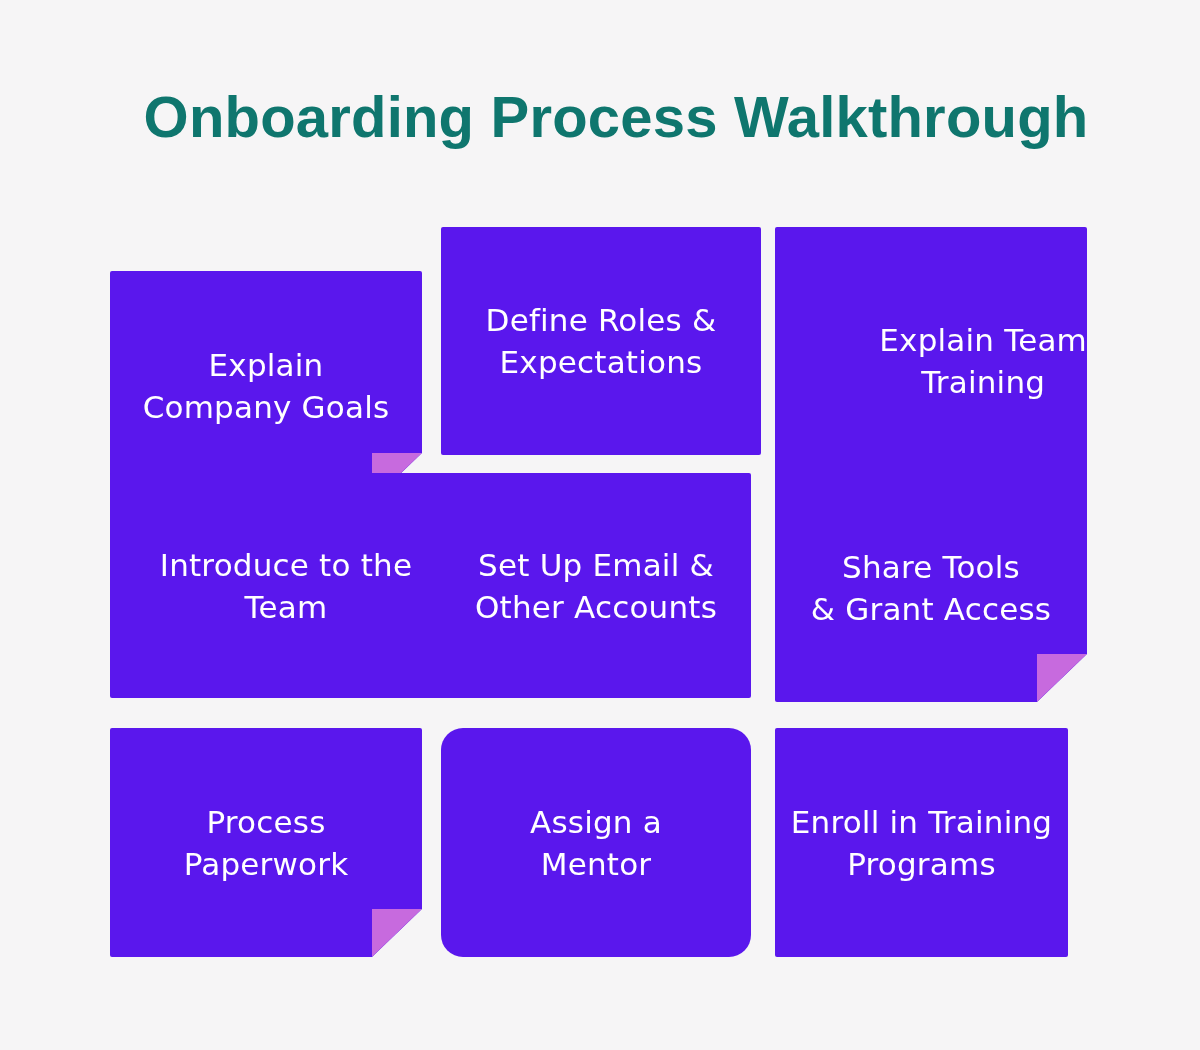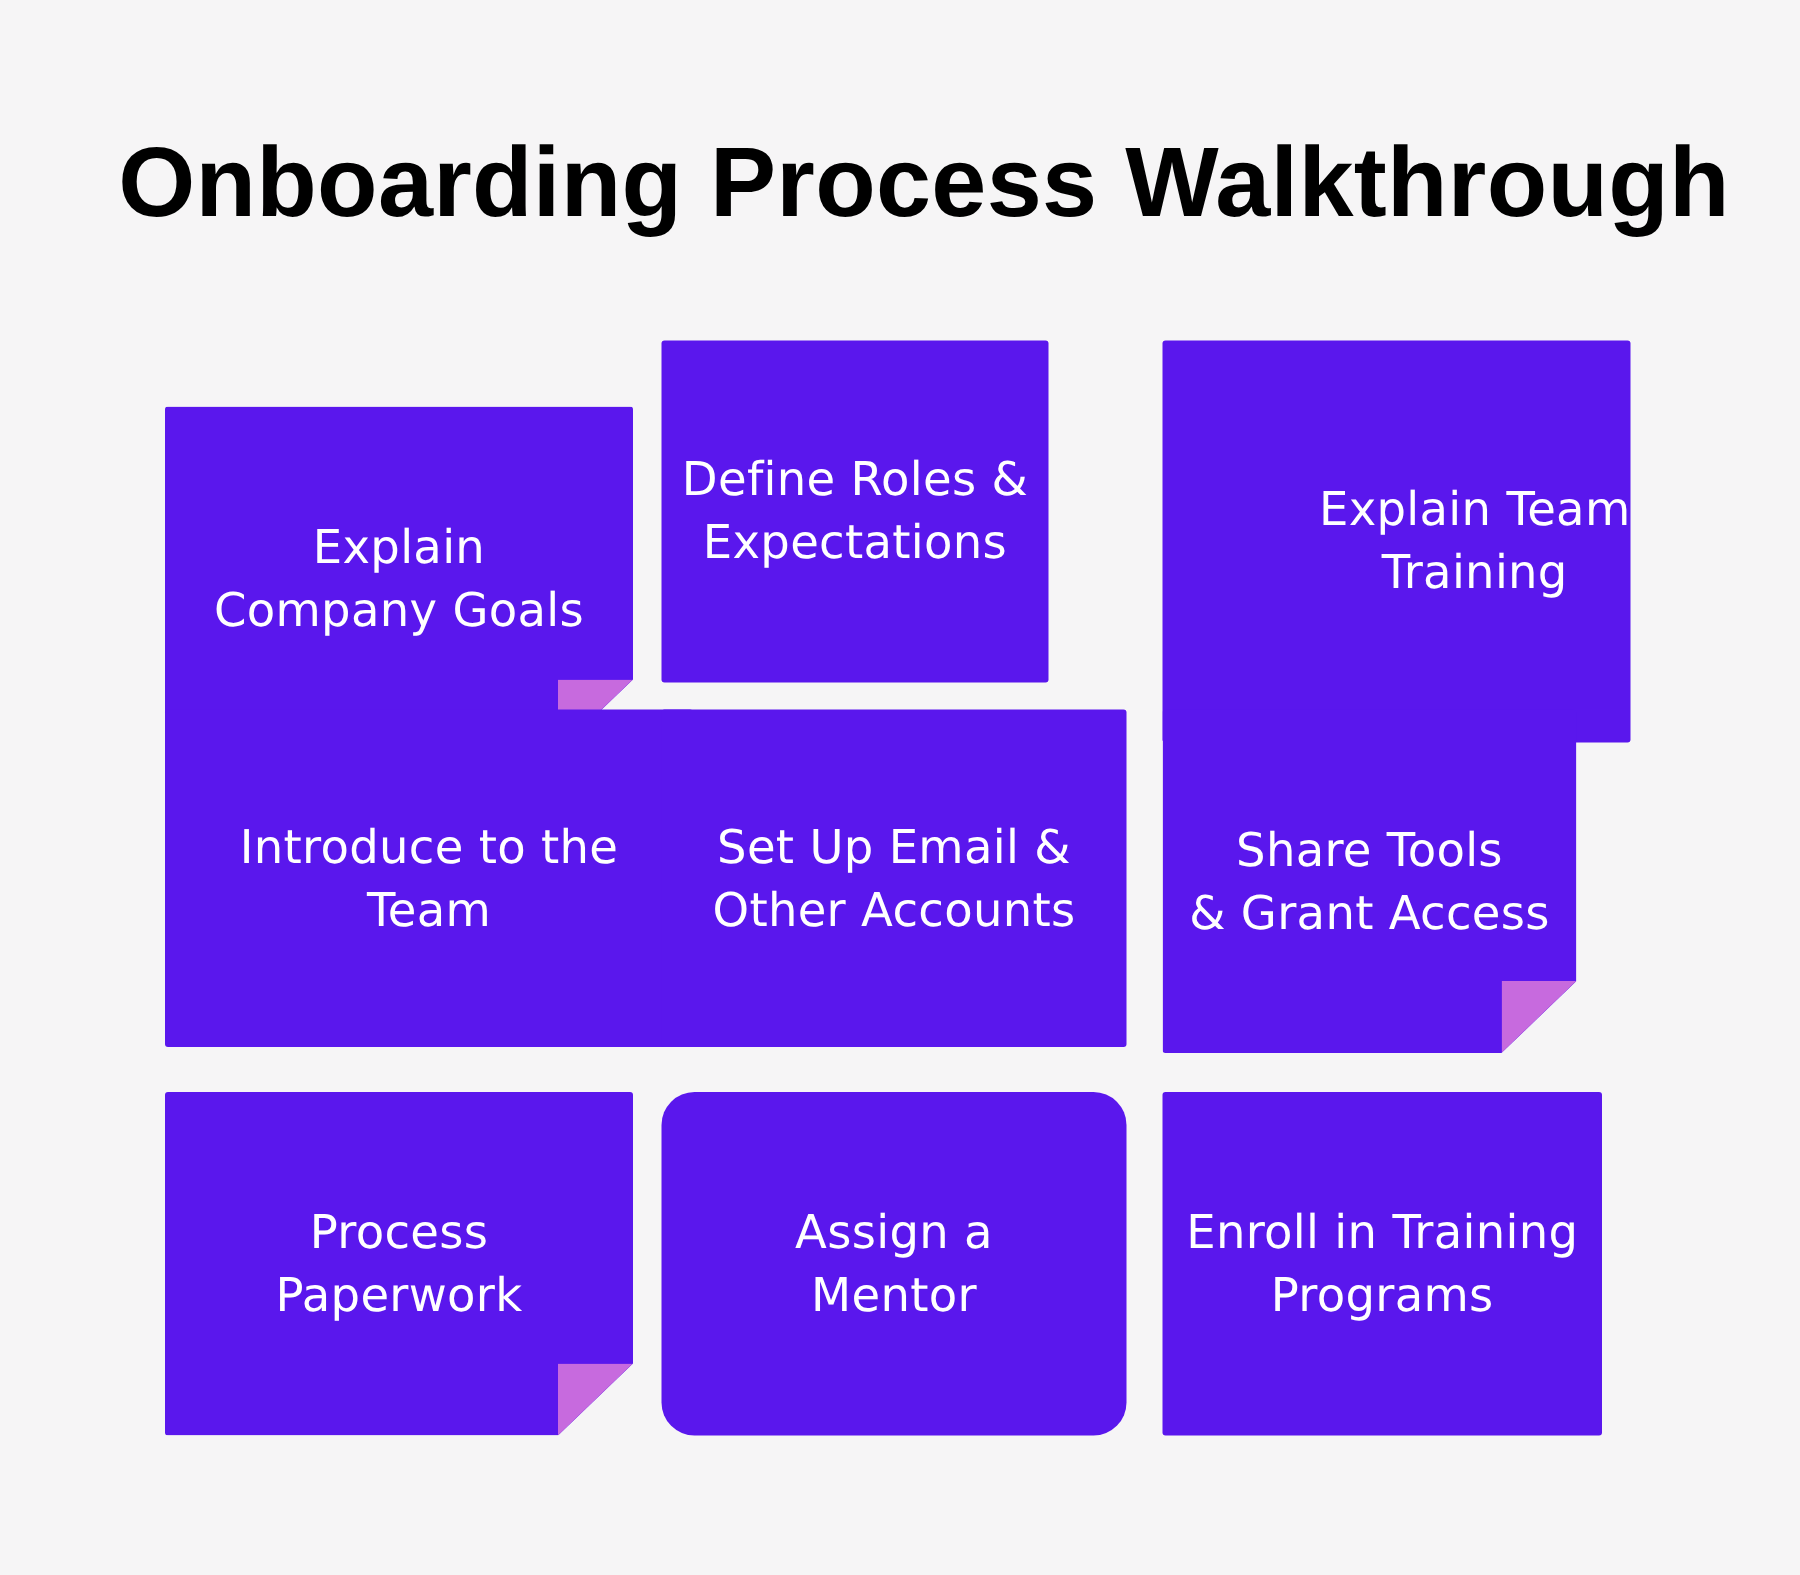--- a/index.html
+++ b/index.html
@@ -13,24 +13,24 @@
   }
   .title {
     position: absolute;
     top: 88px;
     left: 32px;
     width: 1168px;
     margin: 0;
     text-align: center;
     font-family: "Liberation Sans", sans-serif;
     font-weight: bold;
-    font-size: 66px;
+    font-size: 58px;
     line-height: 1;
     letter-spacing: 0.2px;
-    color: #000000;
+    color: #0f766e;
   }
   .board { position: absolute; inset: 0; }
   .card {
     position: absolute;
     background: #5a17ed;
     color: #ffffff;
     display: flex;
     align-items: center;
     justify-content: center;
     text-align: center;
@@ -48,25 +48,25 @@
     position: absolute;
     right: 0;
     bottom: 0;
     width: 50px;
     height: 48px;
     background: #c76ade;
     clip-path: polygon(0 0, 100% 0, 0 100%);
   }
   
   .p1 { left: 110px; top: 227px; width: 312px; height: 230px; margin-top: 44px; }
-  .p2 { left: 441px; top: 227px; width: 258px; height: 228px; }
+  .p2 { left: 441px; top: 227px; width: 320px; height: 228px; }
   .p3 { left: 775px; top: 227px; width: 312px; height: 268px; justify-content: flex-end; }
   .p4 { left: 110px; top: 473px; width: 352px; height: 225px; }
   .p5 { left: 441px; top: 473px; width: 310px; height: 225px; }
-  .p6 { left: 775px; top: 473px; width: 276px; height: 229px; }
+  .p6 { left: 775px; top: 473px; width: 312px; height: 229px; }
   .p7 { left: 110px; top: 728px; width: 312px; height: 229px; }
   .p8 { left: 441px; top: 728px; width: 310px; height: 229px; border-radius: 22px; }
   .p9 { left: 775px; top: 728px; width: 293px; height: 229px; }
 </style>
 </head>
 <body>
 
 <h1 class="title">Onboarding Process Walkthrough</h1>
 
 <div class="board">

